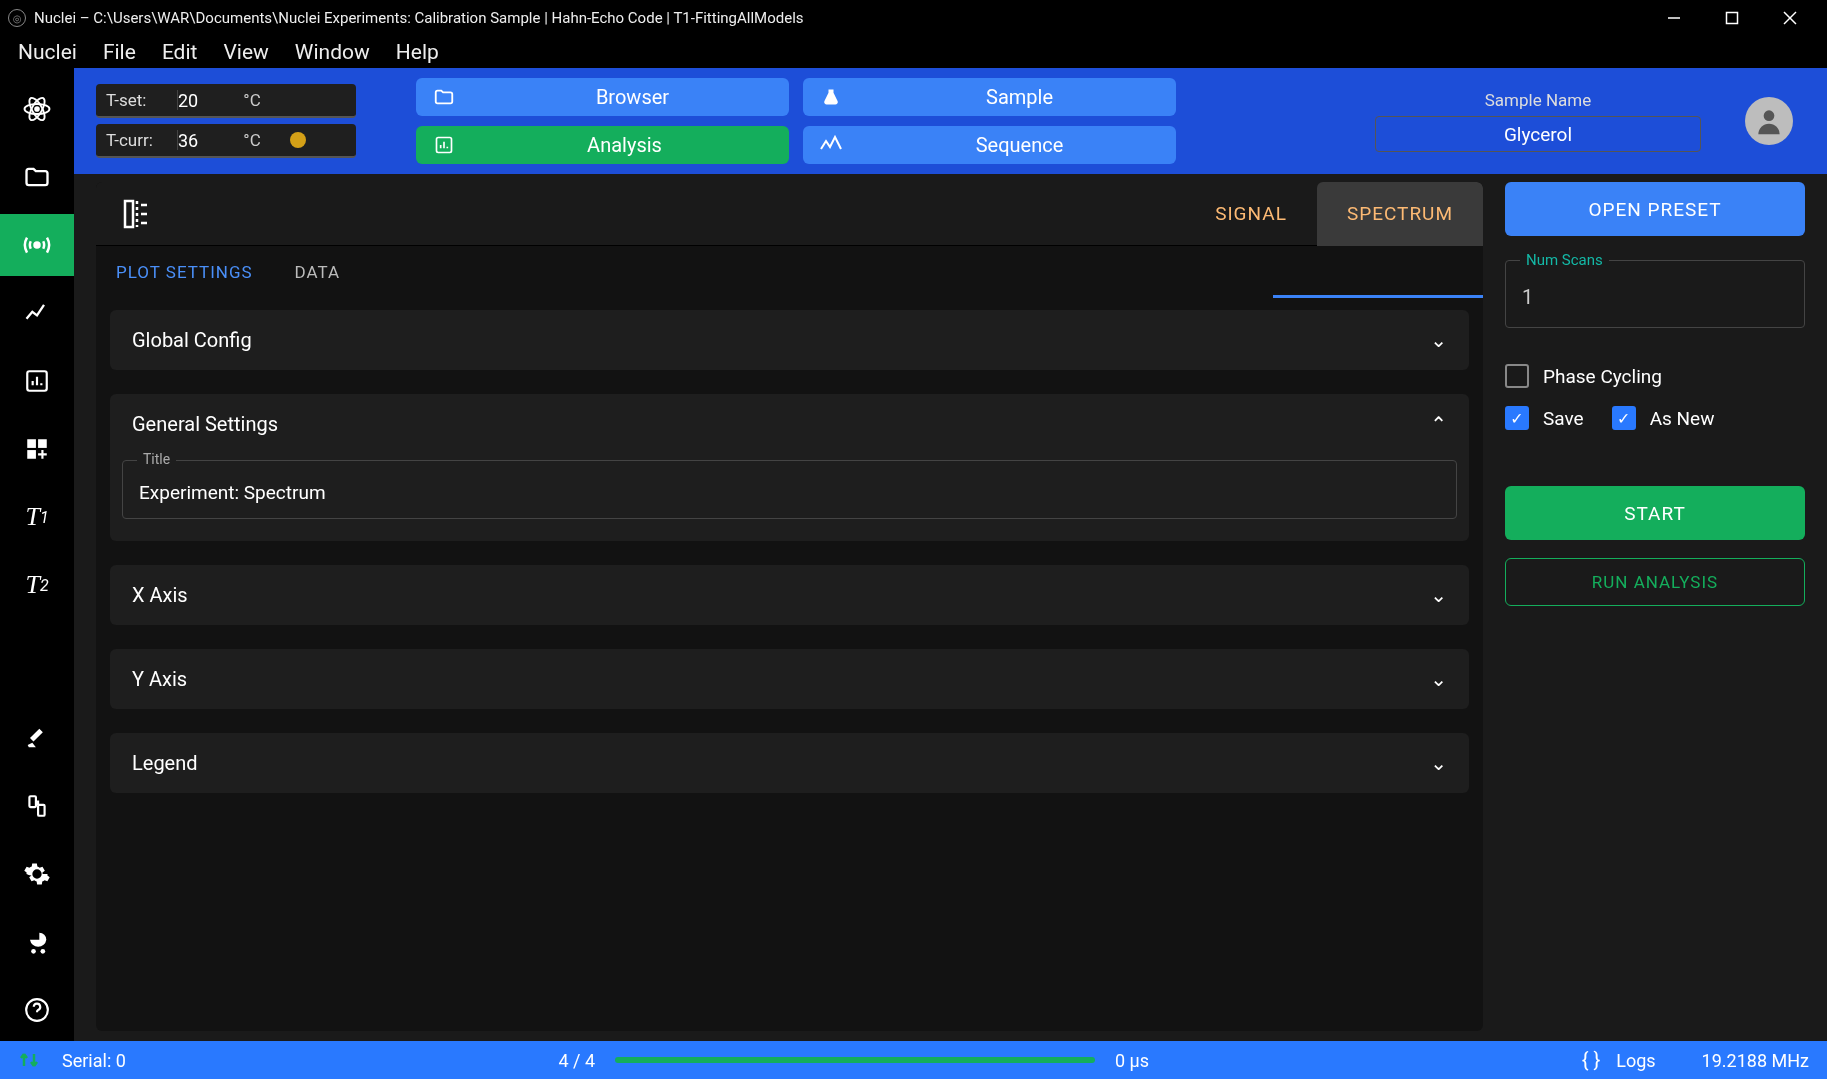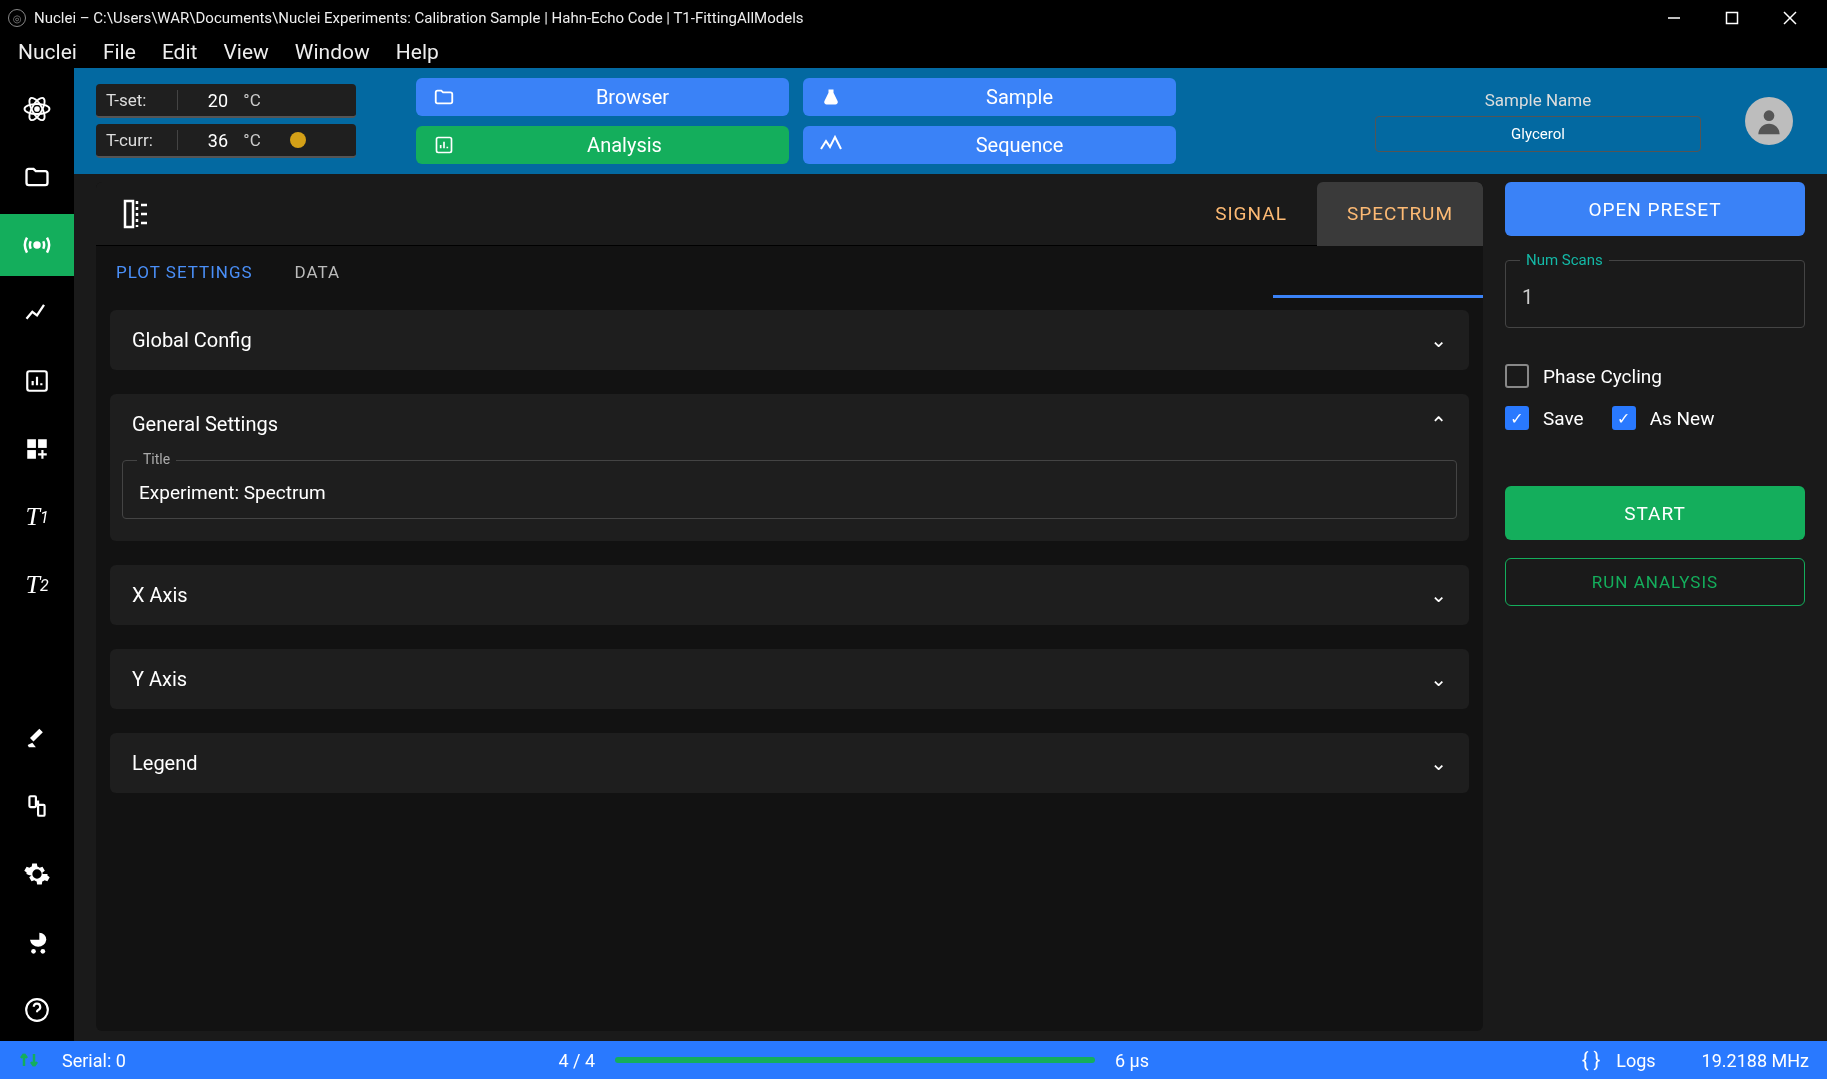--- a/index.html
+++ b/index.html
@@ -106,21 +106,21 @@
   background: #1a1a1a;
   display: flex;
   flex-direction: column;
   overflow: hidden;
 }
 .top-strip {
   display: flex;
   align-items: center;
   padding: 10px 22px 10px 22px;
   gap: 20px;
-  background: #0369a1;
+  background: #1d4ed8;
 }
 .temp-block {
   display: flex;
   flex-direction: column;
   gap: 6px;
 }
 .temp-row {
   display: flex;
   align-items: center;
   gap: 0;
@@ -131,21 +131,21 @@
 }
 .temp-label {
   width: 82px;
   padding: 0 10px;
   color: #ddd;
   font-size: 17px;
   border-right: 1px solid #444;
 }
 .temp-val {
   width: 50px;
-  text-align: right;
+  text-align: left;
   font-size: 18px;
 }
 .temp-unit {
   width: 48px;
   text-align: center;
   font-size: 17px;
   color: #ccc;
 }
 .temp-dot {
   width: 16px;
@@ -196,21 +196,21 @@
   color: #ddd;
 }
 .sample-input {
   width: 326px;
   height: 36px;
   background: transparent;
   border: 1px solid #555;
   border-radius: 4px;
   color: #fff;
   text-align: center;
-  font-size: 15px;
+  font-size: 19px;
 }
 .avatar {
   width: 48px;
   height: 48px;
   border-radius: 50%;
   background: #bdbdbd;
   display: flex;
   align-items: center;
   justify-content: center;
   margin-right: 12px;
@@ -725,20 +725,20 @@
         <path d="M6 16V4M6 4l-3 4M6 4l3 4" stroke="#14ae5c"></path>
         <path d="M16 4v12M16 16l-3-4M16 16l3-4" stroke="#14ae5c"></path>
       </svg>
   </span>
   <span>Serial: 0</span>
   <div class="sb-center">
     <span>4 / 4</span>
     <div class="sb-progress">
       <div class="sb-progress-fill"></div>
     </div>
-    <span>6 µs</span>
+    <span>0 µs</span>
   </div>
   <div class="sb-right">
     <span style="font-size:20px">{ }</span>
     <span>Logs</span>
     <span style="margin-left:30px">19.2188 MHz</span>
   </div>
 </div>
 
 </body></html>

